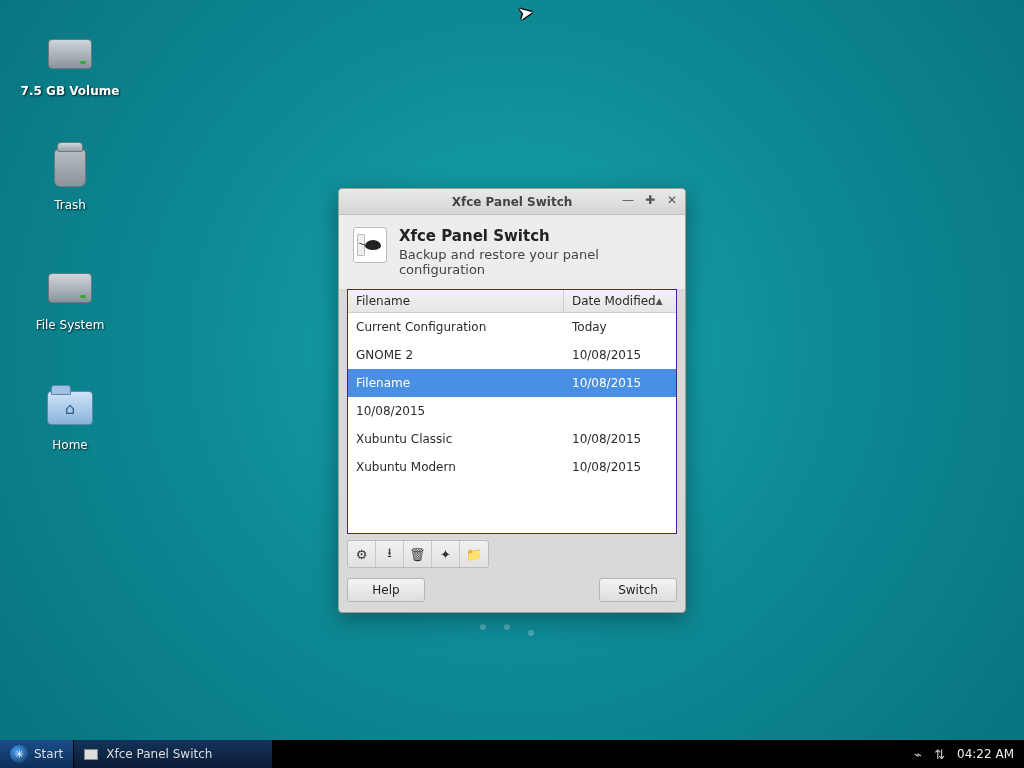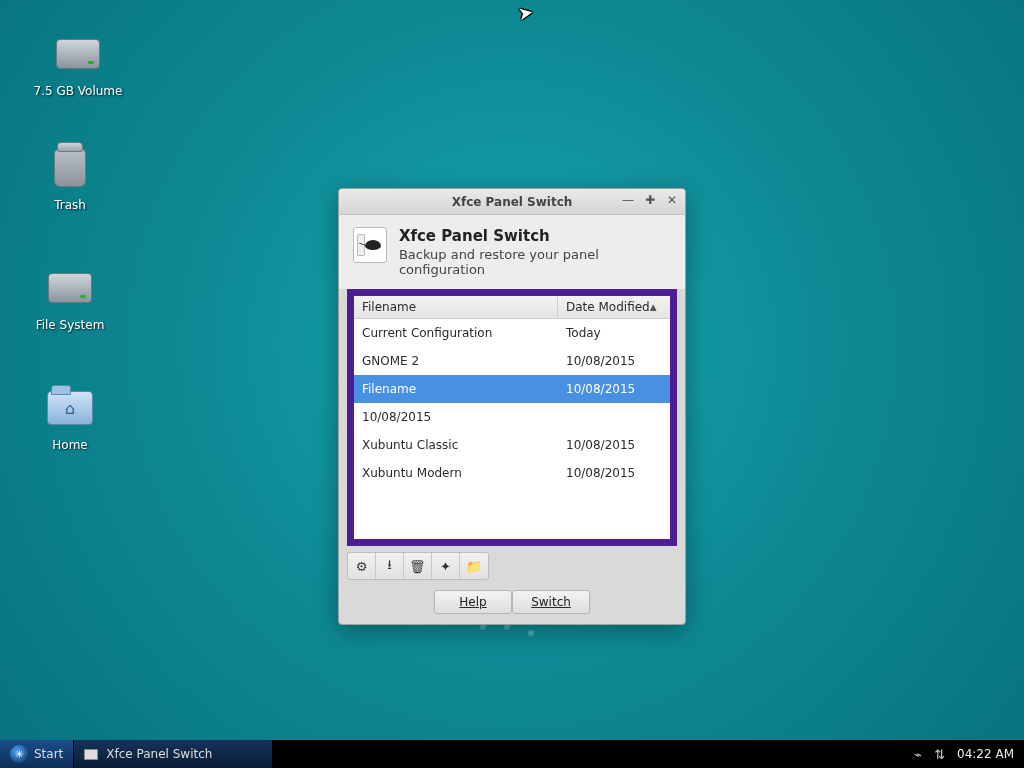--- a/index.html
+++ b/index.html
@@ -105,21 +105,21 @@
 .header .icon-box::before{
   content:""; position:absolute; left:3px; top:6px; bottom:6px; width:6px;
   background:#eee;border:1px solid #bbb;border-radius:1px;
 }
 .header .mouse{ width:16px;height:10px;background:#222;border-radius:50% 50% 50% 50%/60% 60% 40% 40%; transform:translateX(3px); position:relative;}
 .header .mouse::after{content:"";position:absolute;left:-6px;top:4px;width:8px;height:1px;background:#222;transform:rotate(20deg);}
 .header .txt h2{ font-size:15px; font-weight:bold; color:#222; margin-bottom:2px;}
 .header .txt p{ font-size:13px; color:#444;}
 
 .list-box{
-  margin:0 8px; background:#fff; border:7px solid #4c1d95;
+  margin:0 8px; background:#fff; border:1px solid #4c1d95;
 }
 .list-head{
   display:flex; background:linear-gradient(#f3f3f1,#e5e5e3);
   border-bottom:1px solid #cfcfcd; font-size:12px;
 }
 .list-head .col{
   padding:4px 8px; border-right:1px solid #cfcfcd;
 }
 .list-head .col:last-child{border-right:none; display:flex; align-items:center; }
 .col-fn{ flex: 1 1 auto; }
@@ -140,21 +140,21 @@
   border-radius:3px; width:max-content;
 }
 .toolbar button{
   width:28px; height:26px; background:transparent; border:none;
   border-right:1px solid #c8c8c6; cursor:pointer; font-size:13px; color:#333;
   display:flex;align-items:center;justify-content:center;
 }
 .toolbar button:last-child{border-right:none;}
 
 .footer{
-  display:flex; justify-content:center; padding:10px 8px 10px;text-decoration:underline;
+  display:flex; justify-content:space-between; padding:10px 8px 10px;
 }
 .btn{
   min-width:78px; padding:4px 14px;
   background:linear-gradient(#f3f3f1,#dedede);
   border:1px solid #b5b5b3; border-radius:3px;
   font-size:12px; color:#222; cursor:pointer;
 }
 
 
 .taskbar{
@@ -200,21 +200,21 @@
 .dots{position:absolute;left:480px;top:624px;display:flex;gap:18px;}
 .dots span{width:6px;height:6px;border-radius:50%;background:rgba(255,255,255,.25);}
 .dots span:nth-child(3){transform:translateY(6px);}
 </style>
 </head>
 <body>
 
 <div class="desktop">
 
   <div id="desk-icons">
-      <div class="desk-icon" style="left: 28px; top: 30px;">
+      <div class="desk-icon" style="left: 20px; top: 30px; font-weight: bold;">
         <div class="glyph">
           <div class="drive"></div>
         </div>
         <div class="label">7.5 GB Volume</div>
       </div>
       <div class="desk-icon" style="left: 20px; top: 144px;">
         <div class="glyph">
           <div class="trashcan"></div>
         </div>
         <div class="label">Trash</div>

